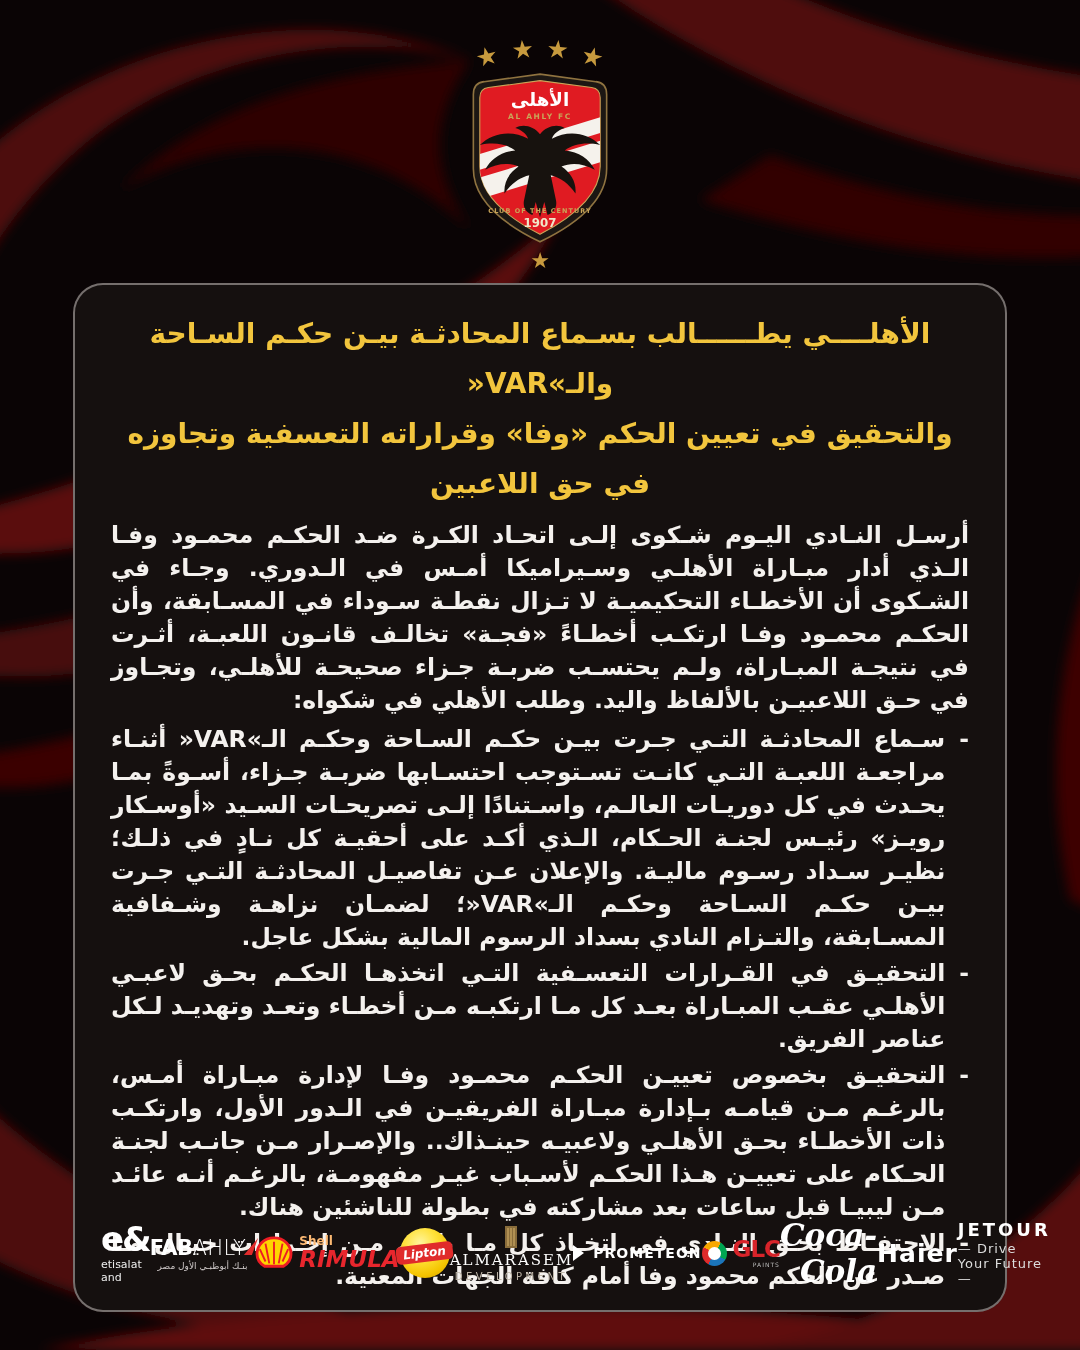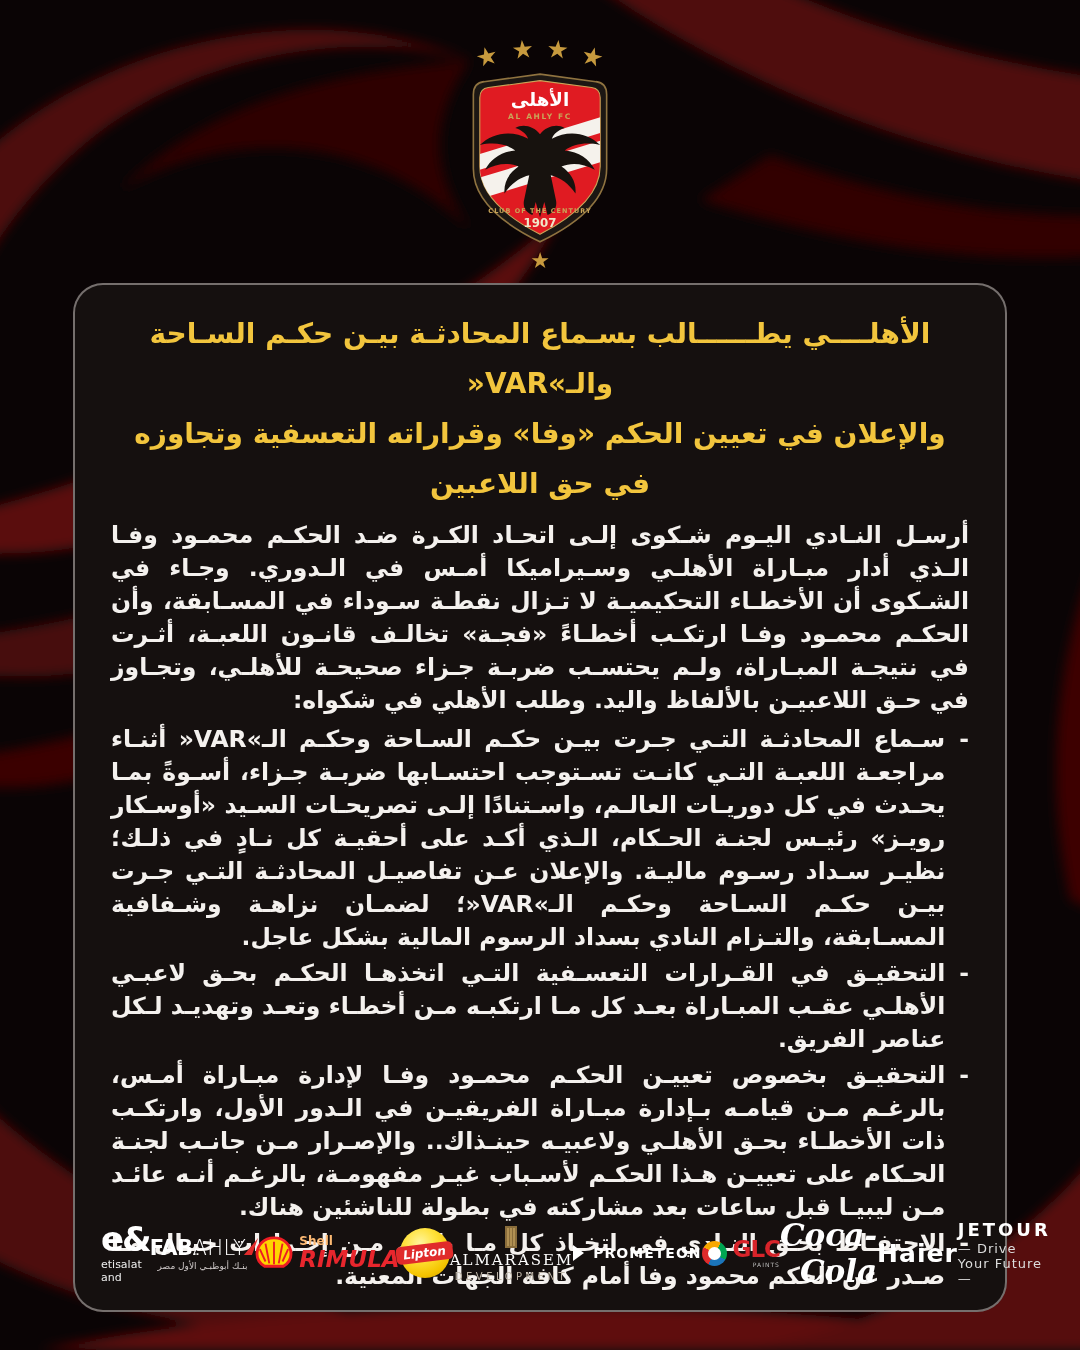--- a/index.html
+++ b/index.html
@@ -120,21 +120,21 @@
       <text x="70" y="44" text-anchor="middle" fill="#c9a558" font-size="7" font-weight="bold" letter-spacing="1.5" font-family="DejaVu Sans, sans-serif">AL AHLY FC</text>
       <text x="70" y="131" text-anchor="middle" fill="#c9a558" font-size="6" font-weight="bold" letter-spacing="1" font-family="DejaVu Sans, sans-serif">CLUB OF THE CENTURY</text>
       <text x="70" y="144" text-anchor="middle" fill="#f0e6c8" font-size="11" font-weight="bold" font-family="DejaVu Sans, sans-serif">1907</text>
     </svg>
     <div class="star-bottom">★</div>
   </header>
 
   <main class="card">
     <h1 class="headline">
       <div>الأهلــــي يطــــــالب بسـماع المحادثـة بيـن حكـم السـاحة والـ»VAR«</div>
-      <div>والإعلان في تعيين الحكم «وفا» وقراراته التعسفية وتجاوزه في حق اللاعبين</div>
+      <div>والتحقيق في تعيين الحكم «وفا» وقراراته التعسفية وتجاوزه في حق اللاعبين</div>
     </h1>
 
     <p class="intro">أرسـل النـادي اليـوم شـكوى إلـى اتحـاد الكـرة ضـد الحكـم محمـود وفـا الـذي أدار مبـاراة الأهلـي وسـيراميكا أمـس في الـدوري. وجـاء في الشـكوى أن الأخطـاء التحكيميـة لا تـزال نقطـة سـوداء في المسـابقة، وأن الحكـم محمـود وفـا ارتكـب أخطـاءً «فجـة» تخالـف قانـون اللعبـة، أثـرت في نتيجـة المبـاراة، ولـم يحتسـب ضربـة جـزاء صحيحـة للأهلـي، وتجـاوز في حـق اللاعبيـن بالألفاظ واليد. وطلب الأهلي في شكواه:</p>
 
     <div class="demands">
       <div class="demand">
         <span class="dash">-</span>
         <p>سـماع المحادثـة التـي جـرت بيـن حكـم السـاحة وحكـم الـ»VAR« أثنـاء مراجعـة اللعبـة التـي كانـت تسـتوجب احتسـابها ضربـة جـزاء، أسـوةً بمـا يحـدث في كل دوريـات العالـم، واسـتنادًا إلـى تصريحـات السـيد «أوسـكار رويـز» رئيـس لجنـة الحـكام، الـذي أكـد على أحقيـة كل نـادٍ في ذلـك؛ نظيـر سـداد رسـوم ماليـة. والإعلان عـن تفاصيـل المحادثـة التـي جـرت بيـن حكـم السـاحة وحكـم الـ»VAR«؛ لضمـان نزاهـة وشـفافية المسـابقة، والتـزام النادي بسداد الرسوم المالية بشكل عاجل.</p>
       </div>
       <div class="demand">

